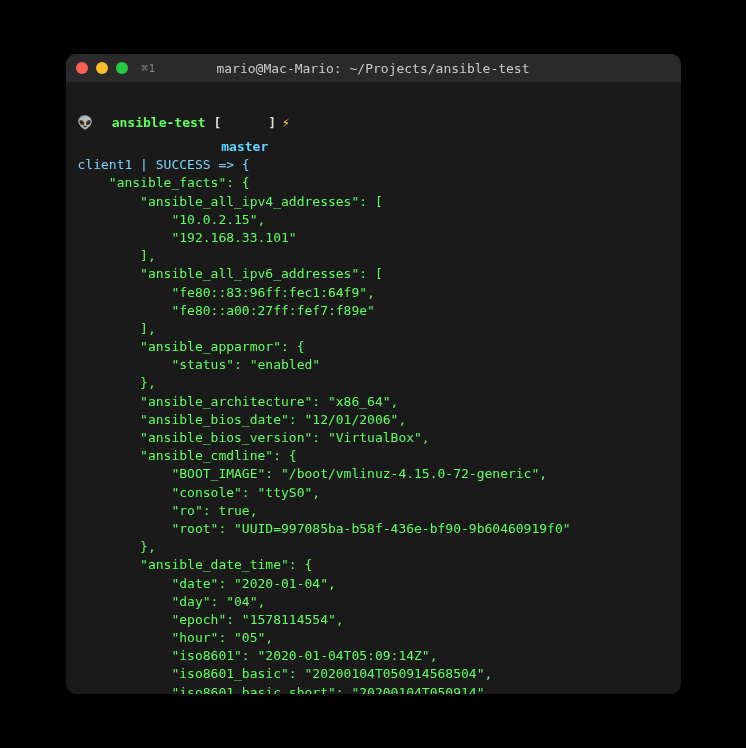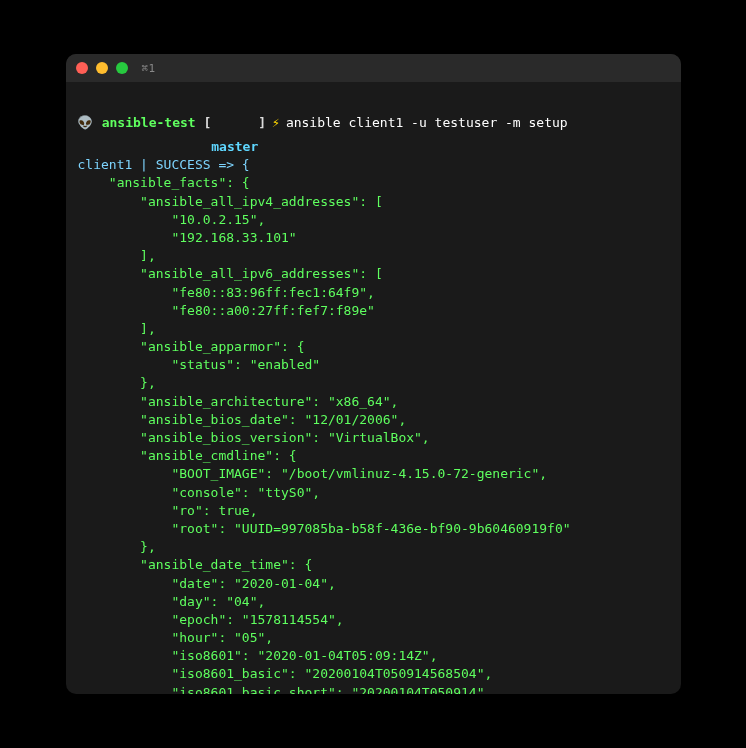--- a/index.html
+++ b/index.html
@@ -63,50 +63,50 @@
       height: calc(100% - 28px);
       overflow: hidden;
     }
     .prompt-line {
       display: flex;
       align-items: center;
       flex-wrap: wrap;
       gap: 0;
     }
     .skull { color: #ddd; margin-right: 8px; }
-    .dir { color: #5fff5f; font-weight: bold; }
+    .dir { color: #5fff5f; font-weight: bold; margin-left: 10px; }
     .branch-bracket { color: #ddd; font-weight: bold; }
     .branch { color: #5fd7ff; font-weight: bold; margin-top: 48px; }
     .bolt { color: #ffd700; margin: 0 6px; }
     .cmd { color: #fff; }
     .output { white-space: pre; color: #5fff5f; }
     .result-line { color: #7dd3fc; }
   </style>
 </head>
 <body>
 
 <div class="terminal-window">
   <div class="titlebar">
     <div class="traffic-lights">
       <div class="light red"></div>
       <div class="light yellow"></div>
       <div class="light green"></div>
     </div>
     <span class="shortcut">⌘1</span>
+    <div class="title">mario@Mac-Mario: ~/Projects/ansible-test</div>
   </div>
   <div class="terminal-body">
     <div class="prompt-line">
       <span class="skull">👽</span>
       <span class="dir">ansible-test</span>
       <span>&nbsp;</span>
       <span class="branch-bracket">[</span>
         <span class="branch">master</span>
         <span class="branch-bracket">]</span>
       <span class="bolt">⚡</span>
-      <span class="cmd">ansible client1 -u testuser -m setup</span>
     </div>
     <div class="result-line">client1 | SUCCESS =&gt; {</div>
     <div class="output" id="output-block">    "ansible_facts": {
         "ansible_all_ipv4_addresses": [
             "10.0.2.15",
             "192.168.33.101"
         ],
         "ansible_all_ipv6_addresses": [
             "fe80::83:96ff:fec1:64f9",
             "fe80::a00:27ff:fef7:f89e"

